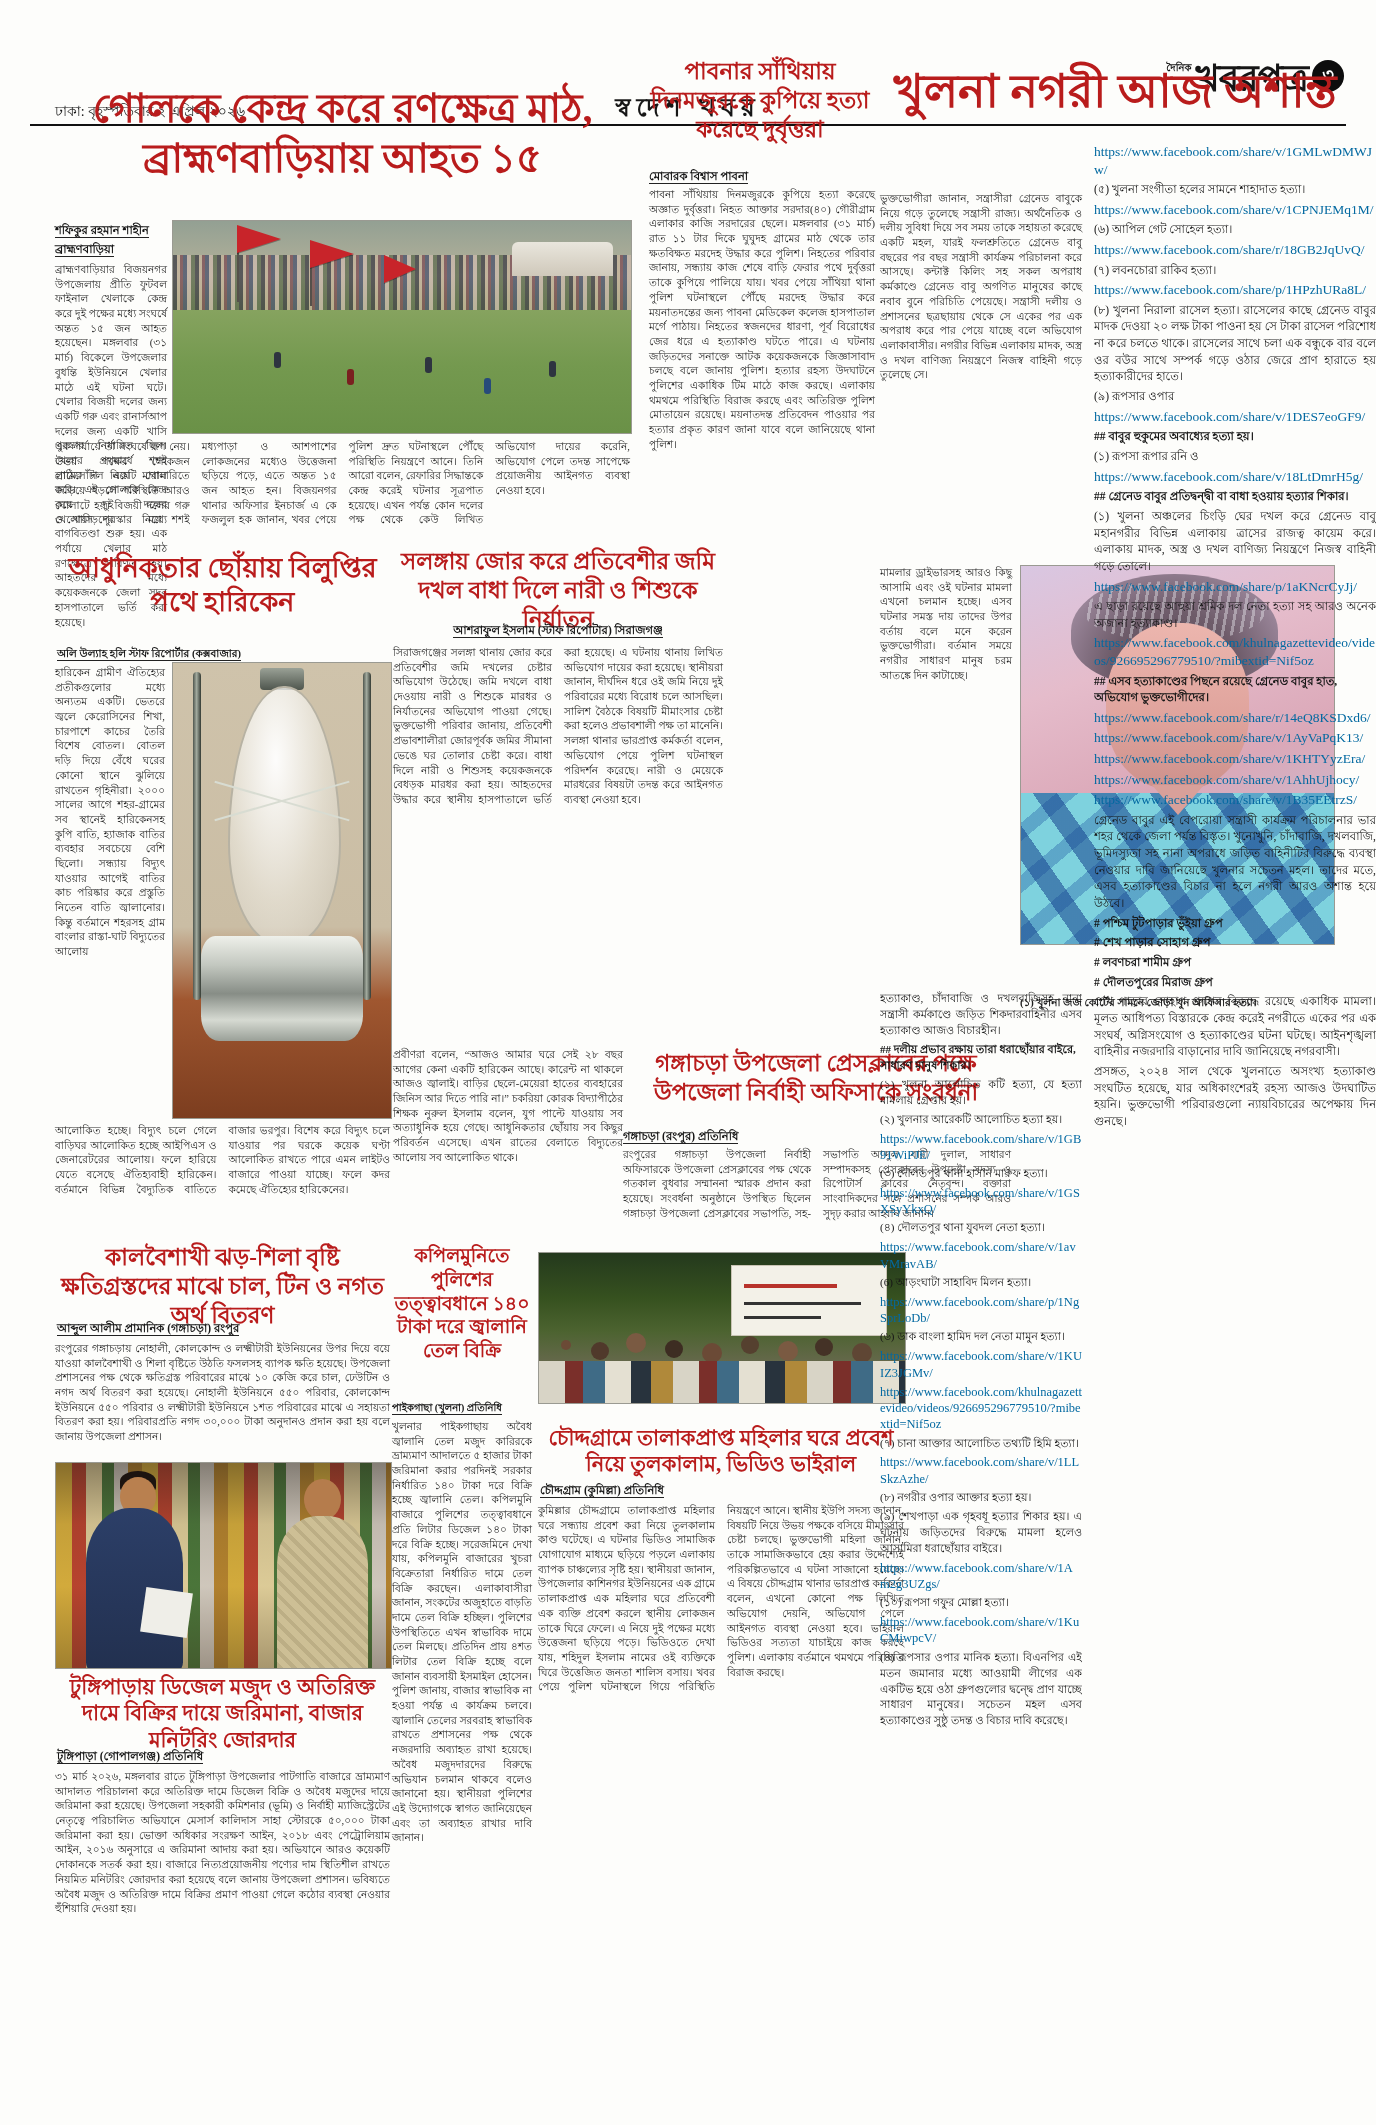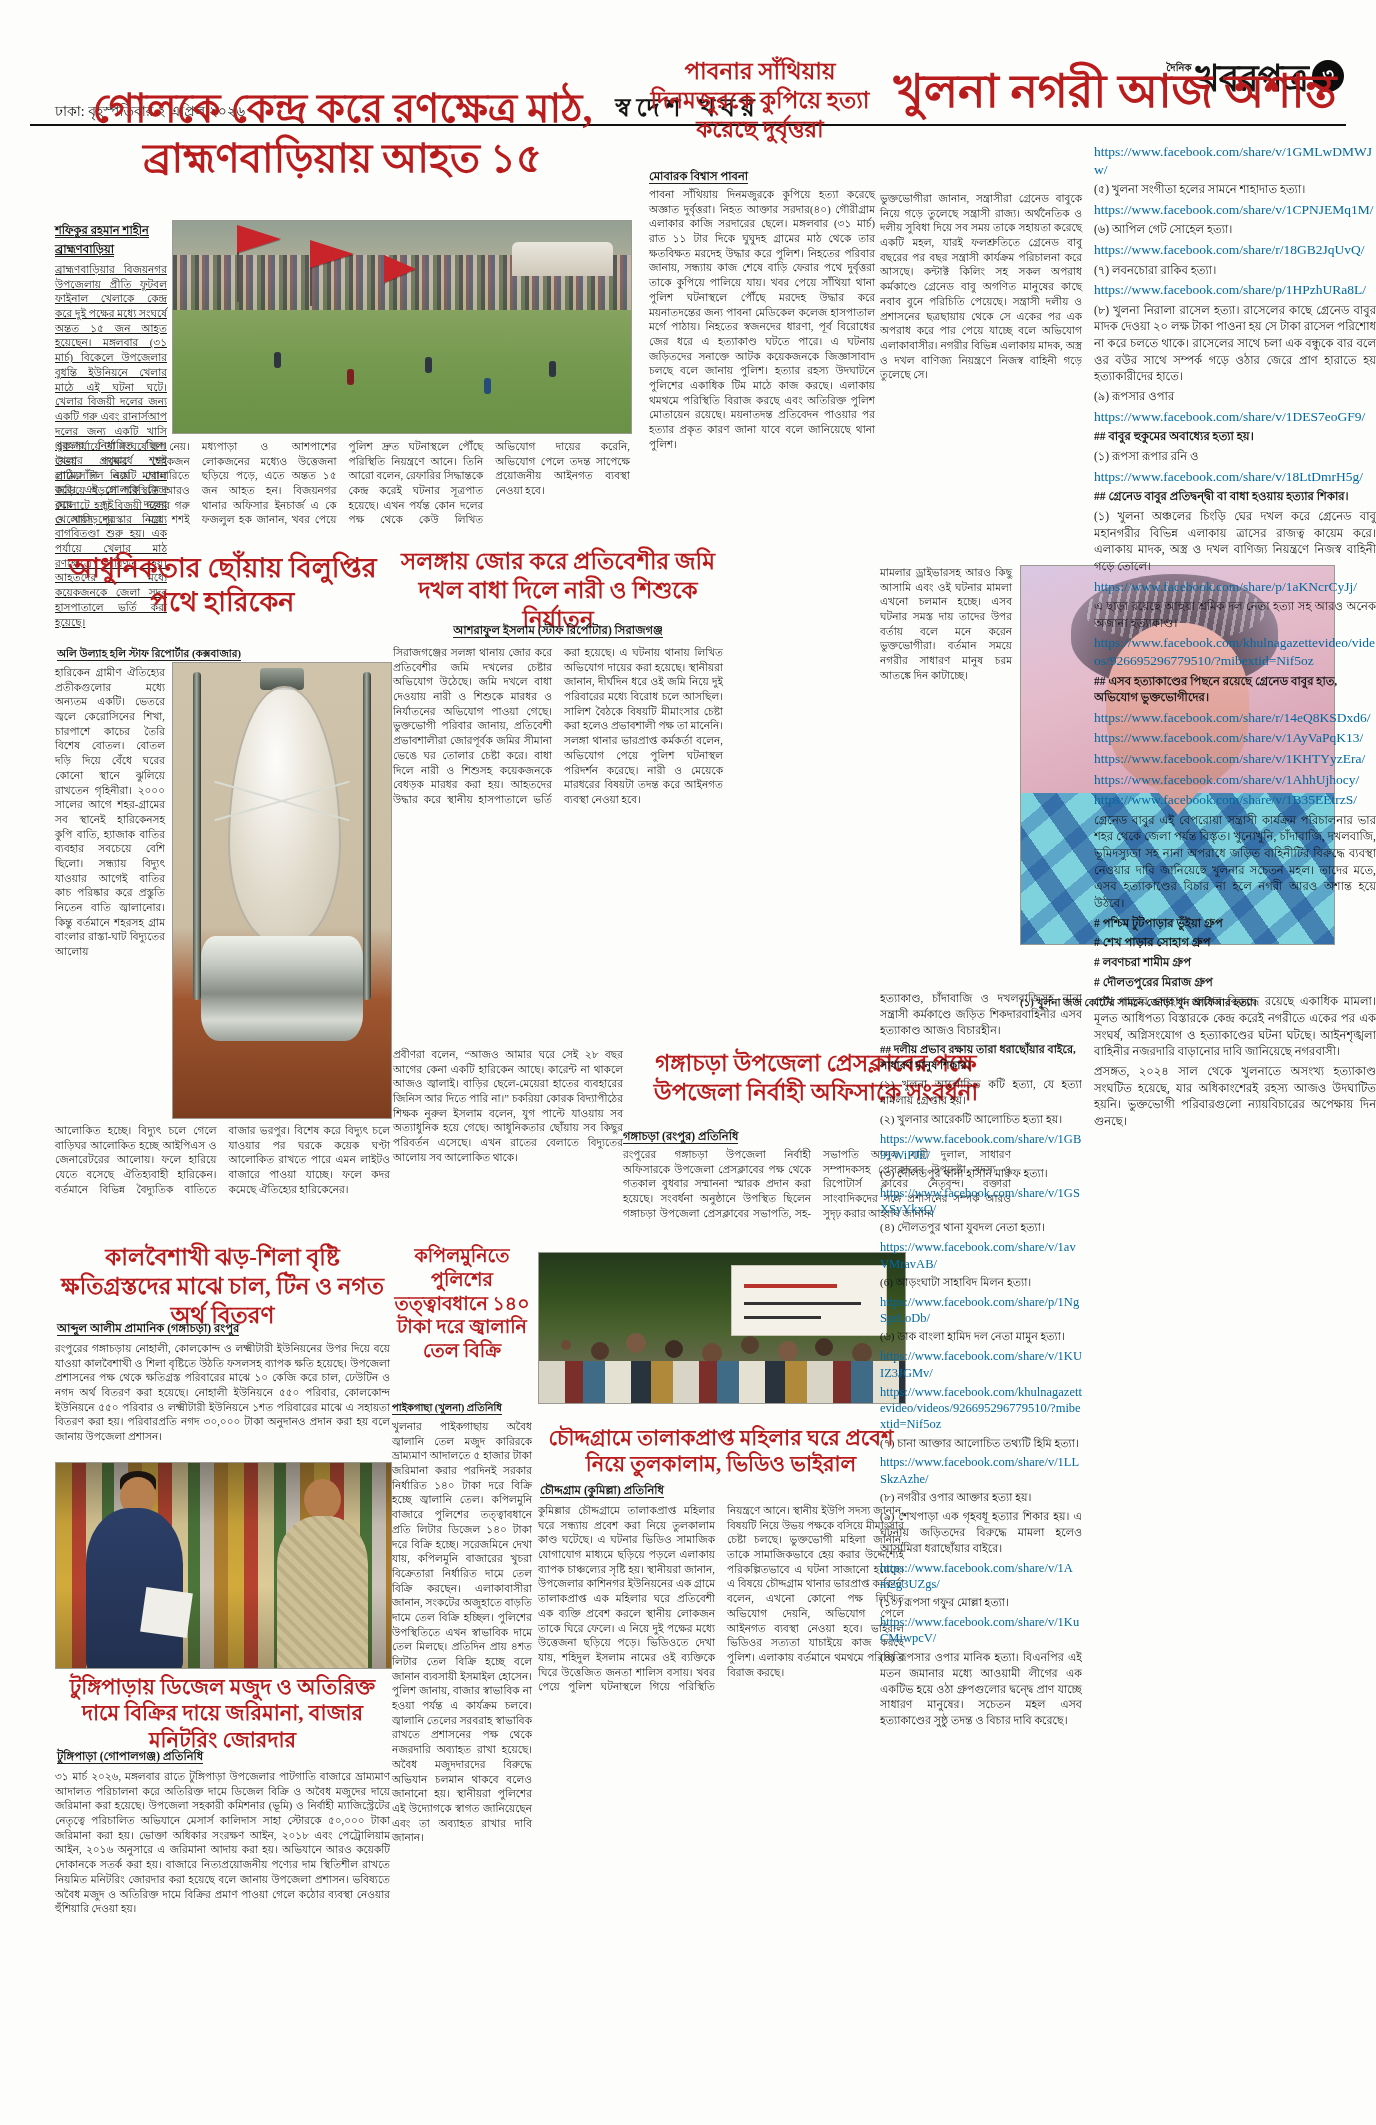--- a/index.html
+++ b/index.html
@@ -92,21 +92,21 @@
   <div class="abs hdr-date">ঢাকা: বৃহস্পতিবার ২ এপ্রিল ২০২৬</div>
   <div class="abs hdr-section">স্বদেশ খবর</div>
   <div class="abs masthead">
     <span class="daily">দৈনিক</span>
     <span class="brand">খবরপত্র</span>
     <span class="pgno">৩</span>
   </div>
   <div class="abs hdr-rule"></div>
 
   <div class="abs hl" style="left:55px;top:84px;width:575px;font-size:40px;">গোলকে কেন্দ্র করে রণক্ষেত্র মাঠ, ব্রাহ্মণবাড়িয়ায় আহত ১৫</div>
-  <div class="abs" style="left:55px;top:222px;width:112px;text-decoration:underline;">
+  <div class="abs" style="left:55px;top:222px;width:112px;">
     <div class="byline"><span>শফিকুর রহমান শাহীন ব্রাহ্মণবাড়িয়া</span></div>
     <div class="body" style="margin-top:3px;">ব্রাহ্মণবাড়িয়ার বিজয়নগর উপজেলায় প্রীতি ফুটবল ফাইনাল খেলাকে কেন্দ্র করে দুই পক্ষের মধ্যে সংঘর্ষে অন্তত ১৫ জন আহত হয়েছেন। মঙ্গলবার (৩১ মার্চ) বিকেলে উপজেলার বুধন্তি ইউনিয়নে খেলার মাঠে এই ঘটনা ঘটে। খেলার বিজয়ী দলের জন্য একটি গরু এবং রানার্সআপ দলের জন্য একটি খাসি পুরস্কার নির্ধারিত ছিল। খেলার প্রথমার্ধে শশই গ্রামের দল একটি গোল করে। এই গোলকে কেন্দ্র করে দুই দলের খেলোয়াড়দের মধ্যে বাগবিতণ্ডা শুরু হয়। এক পর্যায়ে খেলার মাঠ রণক্ষেত্রে পরিণত হয়। আহতদের মধ্যে কয়েকজনকে জেলা সদর হাসপাতালে ভর্তি করা হয়েছে।</div>
   </div>
   <div class="abs photo ph-field" style="left:172px;top:220px;width:458px;height:212px;">
     <div class="crowd"></div>
     <div class="pole" style="left:14%;top:4%;height:34%;"></div>
     <div class="flag" style="left:14%;top:2%;"></div>
     <div class="pole" style="left:30%;top:10%;height:30%;"></div>
     <div class="flag" style="left:30%;top:9%;"></div>
     <div class="flag" style="left:46%;top:16%;border-left-width:32px;"></div>

